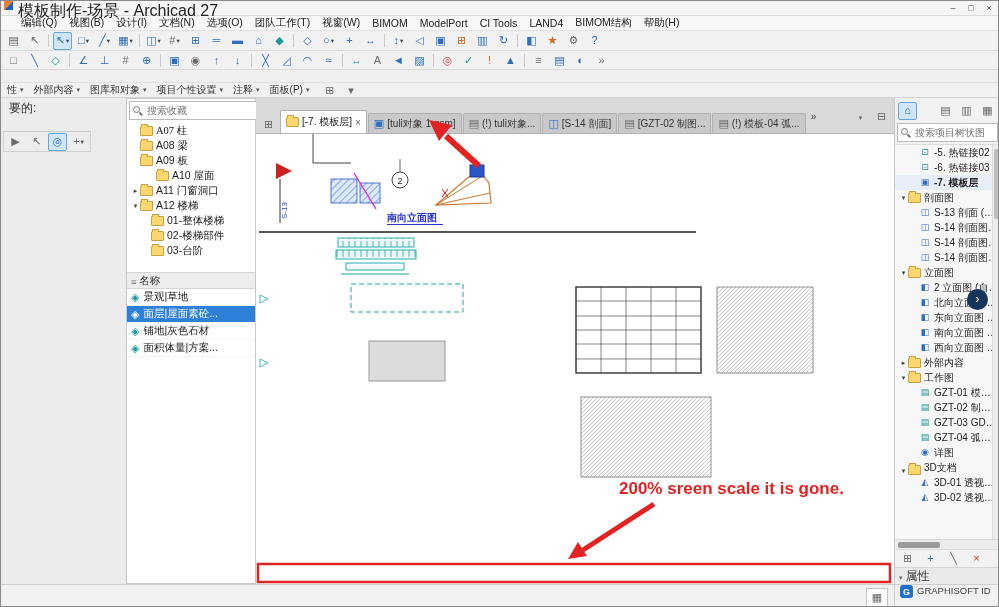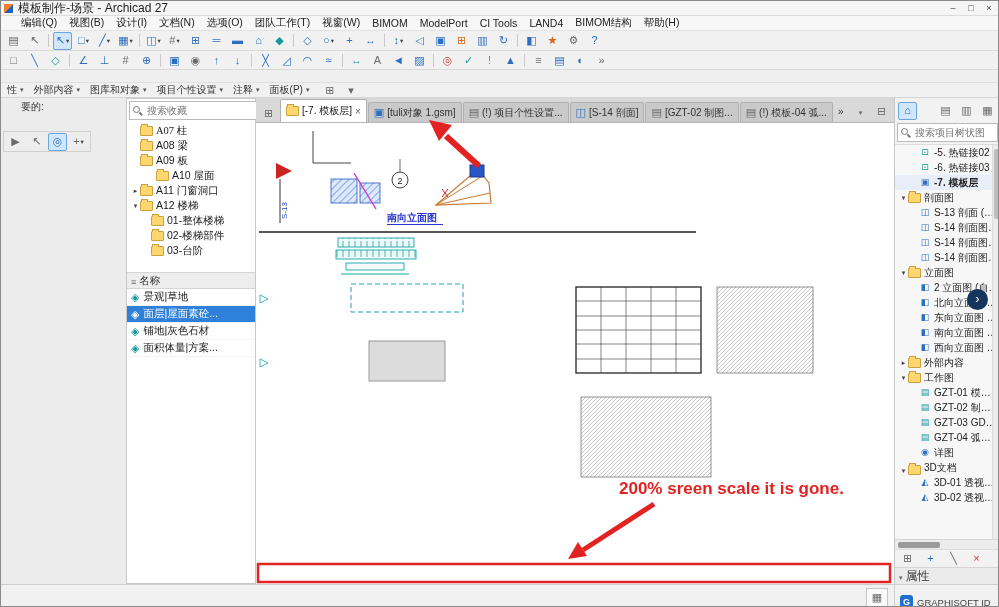--- a/index.html
+++ b/index.html
@@ -1,20 +1,20 @@
 <!DOCTYPE html>
 <html><head>
 <meta charset="utf-8">
 <style>
   html,body{margin:0;padding:0;background:#777;}
   #win{position:relative;width:999px;height:607px;background:#ececec;overflow:hidden;
        font-family:"Liberation Sans","DejaVu Sans",sans-serif;font-size:11px;color:#222;
        border:1px solid #8a8a8a;box-sizing:border-box;}
   
-  .titlebar{height:15px;background:#f5f5f5;display:flex;align-items:center;font-size:12px;
+  .titlebar{height:15px;background:#f5f5f5;display:flex;align-items:flex-start;font-size:16px;
             border-bottom:1px solid #dcdcdc;box-sizing:border-box;padding-left:3px;}
   .app-ico{width:9px;height:9px;background:linear-gradient(135deg,#f08030 50%,#2060c0 50%);margin-right:5px;}
   .tb-spacer{flex:1}
   .wc{width:18px;text-align:center;color:#444;font-size:9px;line-height:15px;}
   .wc-min::before{content:"–"}.wc-max::before{content:"□"}.wc-close::before{content:"×"}
   .menubar{height:15px;background:#f7f7f7;display:flex;align-items:center;font-size:10.5px;
            padding-left:14px;border-bottom:1px solid #e2e2e2;box-sizing:border-box;}
   .mitem{padding:0 6px;white-space:nowrap;}
   
   .toolbar{height:20px;background:#f1f1f1;display:flex;align-items:center;padding-left:2px;
@@ -30,21 +30,21 @@
   .tbtn.act{background:#cfe6fb;border-color:#6aa6dd;}
   .has-caret::after{content:"▾";font-size:6.5px;margin-left:1px;color:#444;}
   .gl{font-size:11px;line-height:1;}
   .c-b{color:#2e6fc0}.c-g{color:#6a6a6a}.c-t{color:#14989e}.c-o{color:#d2691e}.c-r{color:#cf372c}
   .tsep{width:1px;height:13px;background:#c9c9c9;margin:0 3px;}
   .ig-grid::before{content:"⊞"}.ig-caret::before{content:"▾";font-size:7px}
   .ig-boxminus::before{content:"⊟"}.ig-gridfill::before{content:"▦"}
   .gear-ico::before{content:"⚙";font-size:10px;color:#555}
   .lh-icon::before{content:"≡";font-size:9px;color:#666}
   
-  .dock-hint{position:absolute;top:99px;left:20px;font-size:10px;color:#333;}
+  .dock-hint{position:absolute;top:99px;left:8px;font-size:12px;color:#333;}
   .mini-toolbar{position:absolute;top:130px;left:2px;display:flex;align-items:center;height:19px;
                 background:#ededed;border:1px solid #d0d0d0;padding:0 1px;}
   .left-panel{position:absolute;top:97px;left:125px;width:130px;height:486px;background:#fff;
               border:1px solid #c8c8c8;box-sizing:border-box;display:flex;flex-direction:column;font-size:10.5px;}
   .lp-searchrow{display:flex;align-items:flex-end;margin:2px 2px 3px 2px;gap:2px;}
   .lp-box{flex:1;display:flex;align-items:center;border:1px solid #bbb;background:#fff;height:17px;padding:0 2px;gap:2px;}
   .lp-input{border:none;outline:none;flex:1;min-width:0;font-size:10px;font-family:inherit;color:#333;background:transparent;}
   .mag{position:relative;width:11px;height:11px;flex:0 0 11px;}
   .mag::before{content:"";position:absolute;left:1px;top:1px;width:5px;height:5px;border:1.3px solid #777;border-radius:50%;}
   .mag::after{content:"";position:absolute;left:7px;top:7.5px;width:4px;height:1.5px;background:#777;transform:rotate(45deg);}
@@ -60,21 +60,21 @@
   .tlabel{margin-left:3px;overflow:hidden;text-overflow:ellipsis;}
   .layer-sec{margin-top:14px;}
   .layer-header{height:15px;background:#ededed;border-top:1px solid #d5d5d5;border-bottom:1px solid #d5d5d5;
                 display:flex;align-items:center;padding-left:4px;gap:3px;color:#333;}
   .lrow{display:flex;align-items:center;height:16px;padding-left:4px;gap:4px;border-bottom:1px solid #f3f3f3;
         white-space:nowrap;overflow:hidden;}
   .lrow.sel{background:#2f80d9;color:#fff;}
   .lrow.sel .gl{color:#fff;}
   
   .center{position:absolute;top:97px;left:255px;width:638px;height:486px;background:#fff;}
-  .doctabs{height:25px;background:#d9d9d9;border-bottom:1px solid #b5b5b5;display:flex;align-items:flex-end;
+  .doctabs{height:36px;background:#d9d9d9;border-bottom:1px solid #b5b5b5;display:flex;align-items:flex-end;
            box-sizing:border-box;padding:2px 2px 0 2px;gap:1px;position:relative;z-index:2;}
   .dtab{height:19px;display:flex;align-items:center;gap:3px;background:#c9c9c9;border:1px solid #b0b0b0;
         border-bottom:none;padding:0 5px;font-size:10px;color:#333;max-width:150px;border-radius:2px 2px 0 0;}
   .dtab.active{background:#fff;height:22px;color:#111;}
   .dlabel{white-space:nowrap;overflow:hidden;text-overflow:ellipsis;}
   .dtab-close::before{content:"×";font-size:10px;color:#666;}
   .dtab-ovf{padding:0 4px;font-size:10px;color:#333;align-self:center;}
   .dtab-right{margin-left:auto;display:flex;align-items:center;align-self:center;}
   .canvas{position:absolute;top:25px;left:0;right:0;bottom:0;background:#fff;overflow:hidden;}
   .tab-arrow{position:absolute;top:0;left:0;z-index:5;pointer-events:none;}
@@ -97,21 +97,21 @@
   .rp-props{height:16px;display:flex;align-items:center;gap:3px;padding:0 4px;background:#eaeaea;
             border-top:1px solid #d5d5d5;font-size:12px;color:#333;}
   
   .statusbar{position:absolute;top:583px;left:0;width:893px;height:24px;background:#f1f1f1;
              border-top:1px solid #cdcdcd;box-sizing:border-box;display:flex;align-items:center;
              padding-left:8px;font-size:11px;color:#222;}
   .sb-btn{position:absolute;right:6px;top:3px;width:20px;height:17px;border:1px solid #c5c5c5;background:#fafafa;
           display:flex;align-items:center;justify-content:center;}
   .brandbar{position:absolute;top:583px;left:893px;width:106px;height:24px;background:#f1f1f1;
             border-top:1px solid #cdcdcd;border-left:1px solid #cdcdcd;box-sizing:border-box;
-            display:flex;align-items:flex-end;gap:4px;padding-left:5px;font-size:9.5px;color:#444;}
+            display:flex;align-items:flex-start;gap:4px;padding-left:5px;font-size:9.5px;color:#444;}
   .brand-logo{width:13px;height:13px;background:#1f6fd0;border-radius:3px;color:#fff;display:flex;
               align-items:center;justify-content:center;font-size:9px;font-weight:bold;}
   .brand-logo::before{content:"G";}
 </style>
 </head>
 <body>
 
 <div id="win">
 
   <div class="titlebar">
@@ -445,21 +445,21 @@
             <span class="fold"></span>
             <span class="dlabel">[-7. 模板层]</span>
             <span class="dtab-close"></span>
           </div>
           <div class="dtab">
             <span class="gl c-b">▣</span>
             <span class="dlabel">[tuli对象 1.gsm]</span>
           </div>
           <div class="dtab">
             <span class="gl c-g">▤</span>
-            <span class="dlabel">(!) 项目个性设置...</span>
+            <span class="dlabel">(!) tuli对象...</span>
           </div>
           <div class="dtab">
             <span class="gl c-b">◫</span>
             <span class="dlabel">[S-14 剖面]</span>
           </div>
           <div class="dtab">
             <span class="gl c-g">▤</span>
             <span class="dlabel">[GZT-02 制图...</span>
           </div>
           <div class="dtab">

